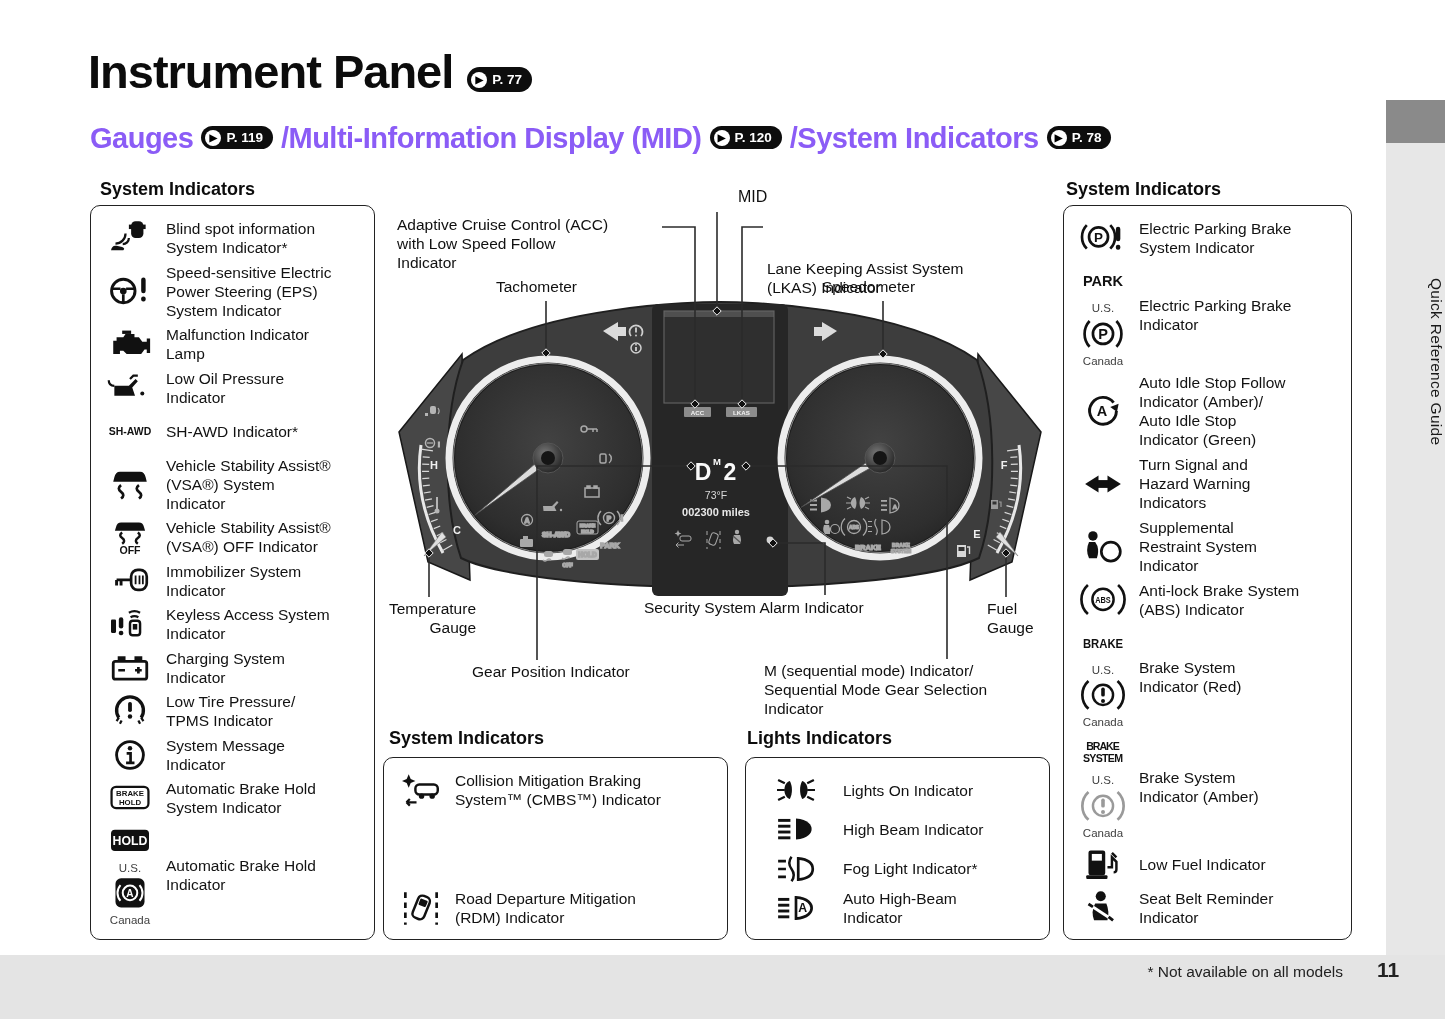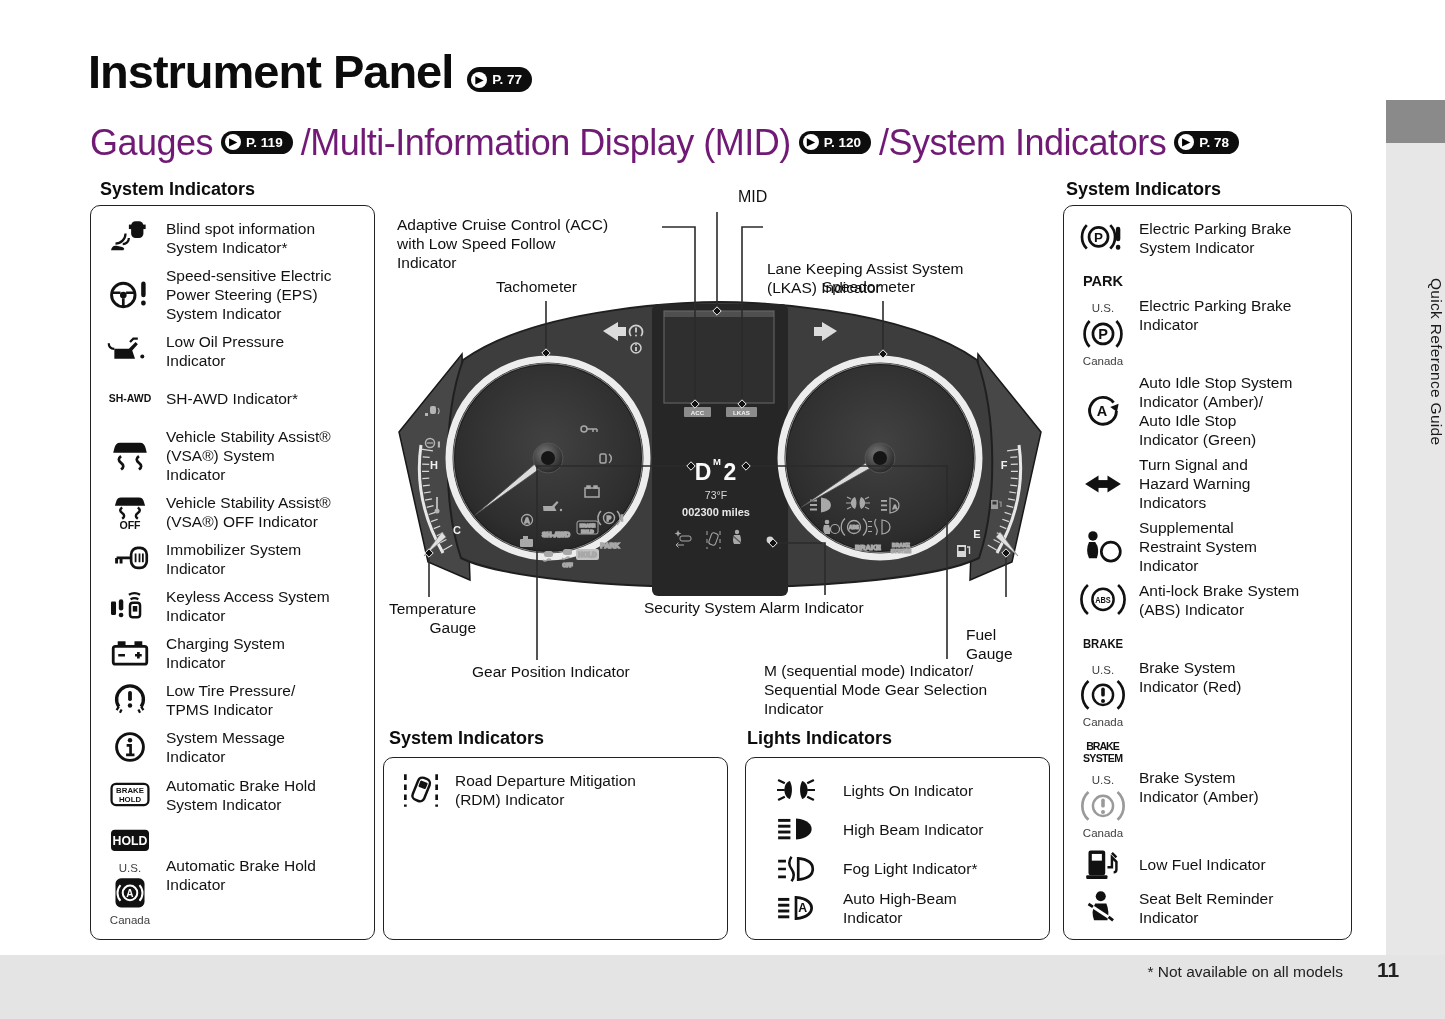--- a/index.html
+++ b/index.html
@@ -3,21 +3,21 @@
 <meta charset="utf-8">
 <style>
   html,body{margin:0;padding:0;}
   body{width:1445px;height:1019px;background:#fff;font-family:"Liberation Sans",sans-serif;color:#111;overflow:hidden;}
   .page{position:relative;width:1445px;height:1019px;background:#fff;}
   .abs{position:absolute;}
   
   .title-row{display:flex;align-items:flex-end;gap:14px;}
   .title{font-size:47px;font-weight:bold;letter-spacing:-1px;color:#0c0c0c;}
   .subtitle-row{display:flex;align-items:center;gap:8px;}
-  .subtitle{font-size:36px;font-weight:normal;letter-spacing:-0.5px;color:#701a75;}
+  .subtitle{font-size:29px;font-weight:bold;letter-spacing:-0.5px;color:#8b5cf6;}
   .pill{display:inline-flex;align-items:center;gap:5px;background:#0d0d0d;color:#fff;border-radius:14px;height:25px;padding:0 10px 0 4px;font-size:13.5px;font-weight:bold;margin-bottom:7px;}
   .pill.small{height:23px;margin-bottom:2px;}
   .pill-arrow{width:16px;height:16px;border-radius:50%;background:#fff;color:#000;display:flex;align-items:center;justify-content:center;font-size:10px;line-height:1;}
   
   .heading{font-size:18px;font-weight:bold;color:#0c0c0c;}
   .box{position:absolute;border:1.6px solid #222;border-radius:10px;background:#fff;box-sizing:border-box;display:flex;flex-direction:column;justify-content:space-between;padding:13px 8px 12px 10px;}
   .row{display:flex;align-items:center;gap:7px;}
   .icol{width:58px;flex:none;display:flex;flex-direction:column;align-items:center;gap:1px;}
   .box-lights .icol{width:80px;}
   .box-sys .icol{width:54px;}
@@ -117,20 +117,34 @@
         <div class="tcol">
           <div class="tline">Speed-sensitive Electric</div>
           <div class="tline">Power Steering (EPS)</div>
           <div class="tline">System Indicator</div>
         </div>
       </div>
       <div class="row">
         <div class="icol">
           <span class="icon">
             <svg viewBox="0 0 40 34" xmlns="http://www.w3.org/2000/svg">
+              <path d="M5 14h3v-3h6l2-3h8v3h4l3 4h4v-3h3v13h-3v-3h-2l-3 4H17l-3-3h-3v3H5z" fill="#111"></path>
+              <rect x="13" y="5" width="8" height="3" fill="#111"></rect>
+            </svg>
+          </span>
+        </div>
+        <div class="tcol">
+          <div class="tline">Malfunction Indicator</div>
+          <div class="tline">Lamp</div>
+        </div>
+      </div>
+      <div class="row">
+        <div class="icol">
+          <span class="icon">
+            <svg viewBox="0 0 40 34" xmlns="http://www.w3.org/2000/svg">
               <path d="M6 15h13l6-6 2 2-5 5.5 2.5 7.5H6z" fill="#111"></path>
               <path d="M6 15Q1 15 1 10" stroke="#111" stroke-width="2" fill="none"></path>
               <circle cx="31" cy="22" r="1.8" fill="#111"></circle>
               <path d="M20 9l3-3h4" stroke="#111" stroke-width="2" fill="none"></path>
             </svg>
           </span>
         </div>
         <div class="tcol">
           <div class="tline">Low Oil Pressure</div>
           <div class="tline">Indicator</div>
@@ -342,21 +356,21 @@
         <div class="icol">
           <span class="icon">
             <svg viewBox="0 0 40 34" xmlns="http://www.w3.org/2000/svg">
               <path d="M29.5 9.5A12 12 0 1 0 32 17" fill="none" stroke="#111" stroke-width="2.6"></path>
               <path d="M34 10.5l-1.5 7.5-6-4.5z" fill="#111"></path>
               <text x="19" y="21.5" text-anchor="middle" font-size="13" font-weight="bold" font-family="Liberation Sans,sans-serif" fill="#111">A</text>
             </svg>
           </span>
         </div>
         <div class="tcol">
-          <div class="tline">Auto Idle Stop System</div>
+          <div class="tline">Auto Idle Stop Follow</div>
           <div class="tline">Indicator (Amber)/</div>
           <div class="tline">Auto Idle Stop</div>
           <div class="tline">Indicator (Green)</div>
         </div>
       </div>
       <div class="row">
         <div class="icol">
           <span class="icon">
             <svg viewBox="0 0 40 34" xmlns="http://www.w3.org/2000/svg">
               <path d="M16 9.5v15L4 17z" fill="#111"></path>
@@ -477,20 +491,37 @@
             </svg>
           </span>
         </div>
         <div class="tcol">
           <div class="tline">Seat Belt Reminder</div>
           <div class="tline">Indicator</div>
         </div>
       </div>
     </div>
   <div class="box box-sys" id="box-sys" style="left:383px;top:757px;width:345px;height:183px;">
+      <div class="row">
+        <div class="icol">
+          <span class="icon">
+            <svg viewBox="0 0 40 34" xmlns="http://www.w3.org/2000/svg">
+              <path d="M9 3l1.8 4.2L15 9l-4.2 1.8L9 15l-1.8-4.2L3 9l4.2-1.8z" fill="#111"></path>
+              <rect x="15" y="12" width="20" height="9" rx="3.5" fill="none" stroke="#111" stroke-width="2.2"></rect>
+              <circle cx="20.5" cy="22.5" r="2.4" fill="#111"></circle>
+              <circle cx="30" cy="22.5" r="2.4" fill="#111"></circle>
+              <path d="M16 28H7m0 0l3-3m-3 3l3 3" stroke="#111" stroke-width="2" fill="none"></path>
+            </svg>
+          </span>
+        </div>
+        <div class="tcol">
+          <div class="tline">Collision Mitigation Braking</div>
+          <div class="tline">System™ (CMBS™) Indicator</div>
+        </div>
+      </div>
       <div class="row">
         <div class="icol">
           <span class="icon">
             <svg viewBox="0 0 40 34" xmlns="http://www.w3.org/2000/svg">
               <path d="M6 3v5M6 12v5M6 21v5M6 30v2M34 3v5M34 12v5M34 21v5M34 30v2" stroke="#111" stroke-width="2.4" fill="none"></path>
               <g transform="rotate(22 20 17)">
                 <rect x="14.5" y="6" width="11" height="21" rx="4" fill="none" stroke="#111" stroke-width="2.2"></rect>
                 <rect x="16.5" y="9" width="7" height="6" rx="1" fill="#111"></rect>
               </g>
             </svg>
@@ -885,17 +916,17 @@
     <div>Temperature</div>
     <div>Gauge</div>
   </div>
   <div class="cl-label" style="left:472px;top:662px;">Gear Position Indicator</div>
   <div class="cl-label" style="left:644px;top:598px;">Security System Alarm Indicator</div>
   <div class="cl-label" style="left:764px;top:661px;">
     <div>M (sequential mode) Indicator/</div>
     <div>Sequential Mode Gear Selection</div>
     <div>Indicator</div>
   </div>
-  <div class="cl-label" style="left:966px;top:599px;margin-top:26px;">
+  <div class="cl-label" style="left:987px;top:599px;">
     <div>Fuel</div>
     <div>Gauge</div>
   </div>
 </div>
 
 </body></html>

